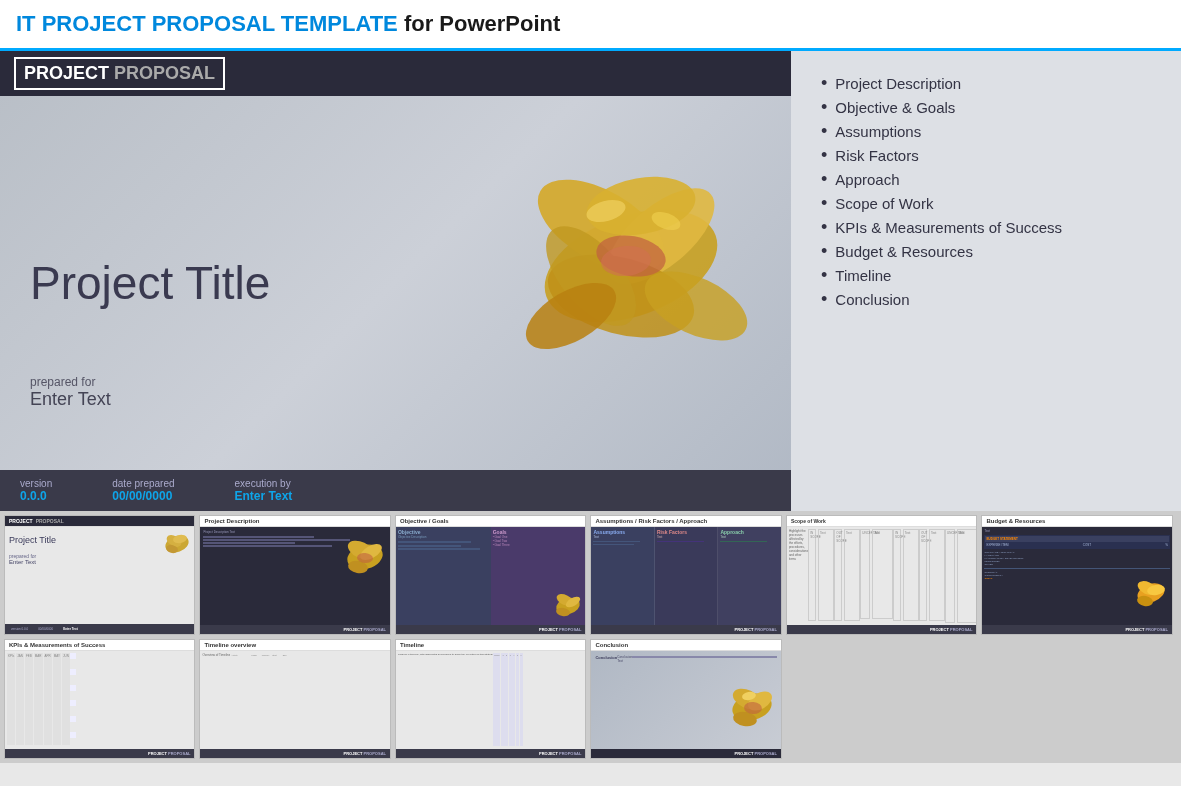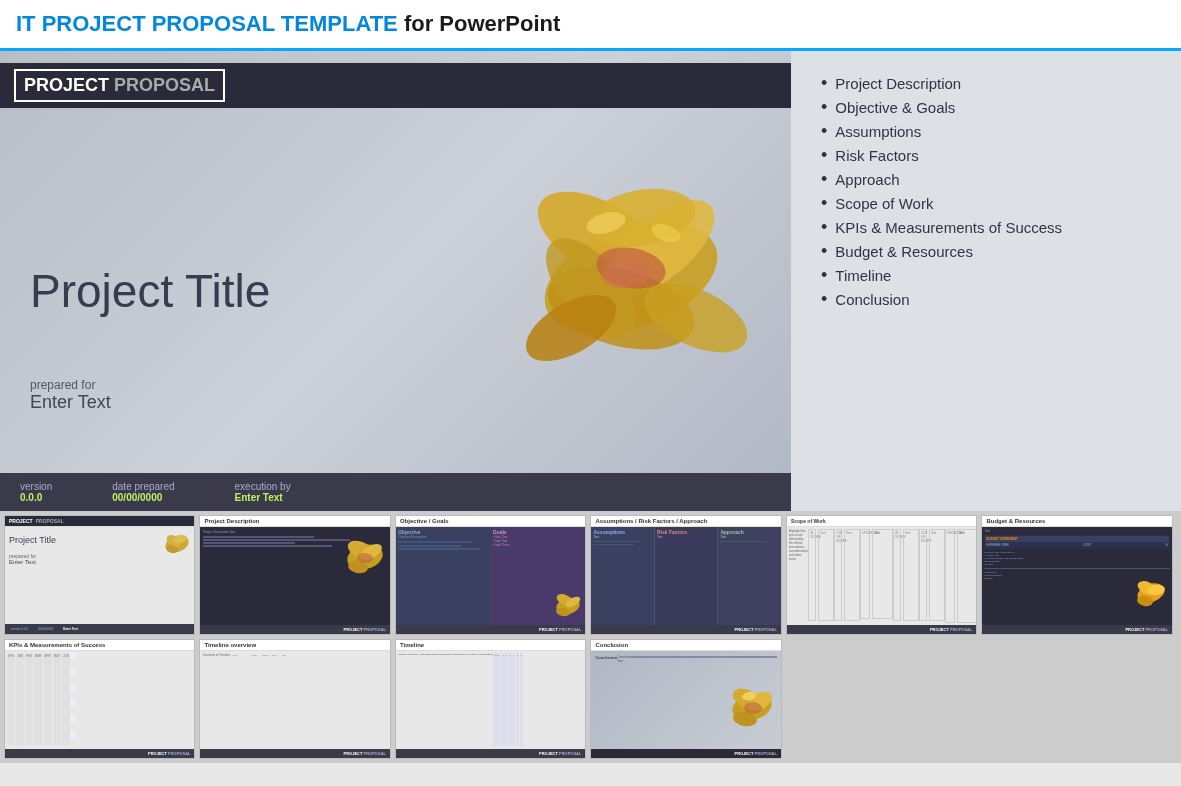--- a/index.html
+++ b/index.html
@@ -39,21 +39,20 @@
       background: linear-gradient(135deg, #b8bec6 0%, #ccd0d8 50%, #b0b8c4 100%);
       display: flex;
       flex-direction: column;
       overflow: hidden;
     }
 
     #slide-top-bar {
       background: #2a2a3a;
       padding: 6px 14px;
       display: flex;
-      margin-top: 12px;
     }
     #project-proposal-badge {
       background: #2a2a3a;
       color: #fff;
       font-size: 18px;
       font-weight: bold;
       padding: 4px 8px;
       border: 2px solid #fff;
     }
     #project-proposal-badge span.white { color: #ffffff; }
@@ -111,22 +110,22 @@
     .footer-item {
       display: flex;
       flex-direction: column;
       align-items: flex-start;
     }
     .footer-label {
       font-size: 10px;
       color: #aaaacc;
     }
     .footer-value {
-      font-size: 10px;
-      color: #bef264;
+      font-size: 12px;
+      color: #0ea5e9;
       font-weight: bold;
     }
 
     
     #contents-panel {
       width: 390px;
       background: #dde0e5;
       padding: 20px 30px;
     }
     #contents-title {

